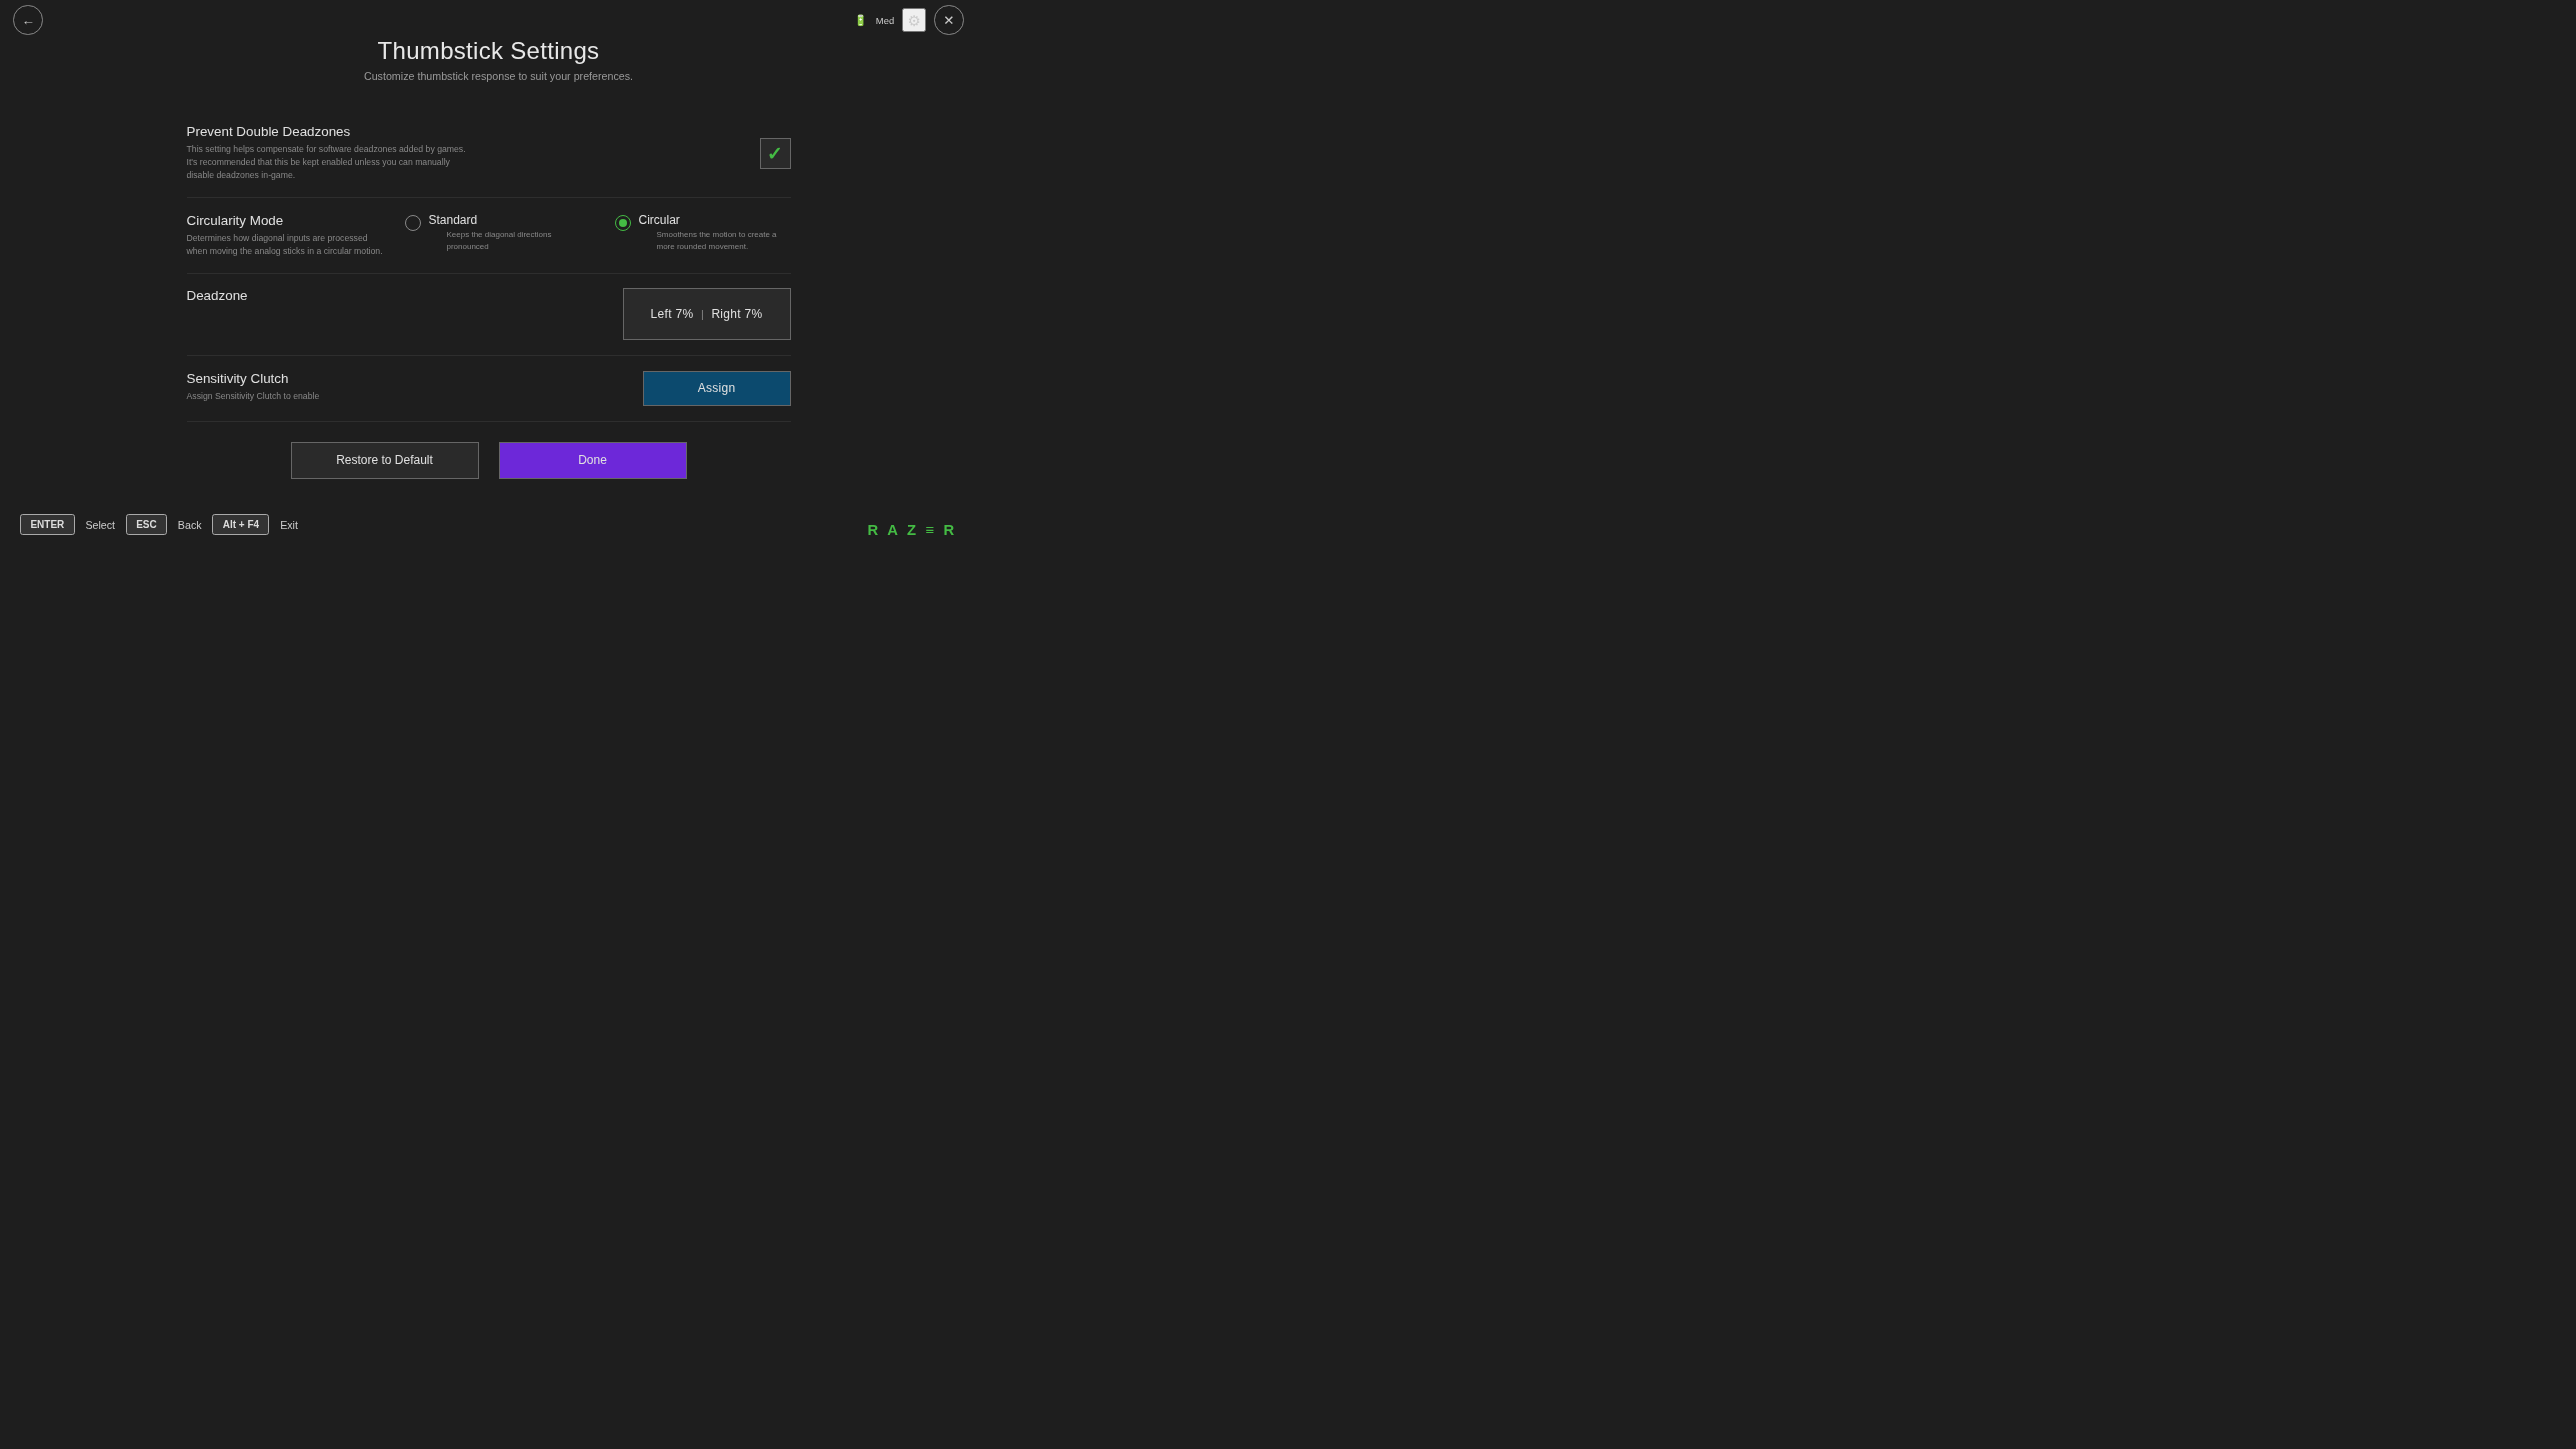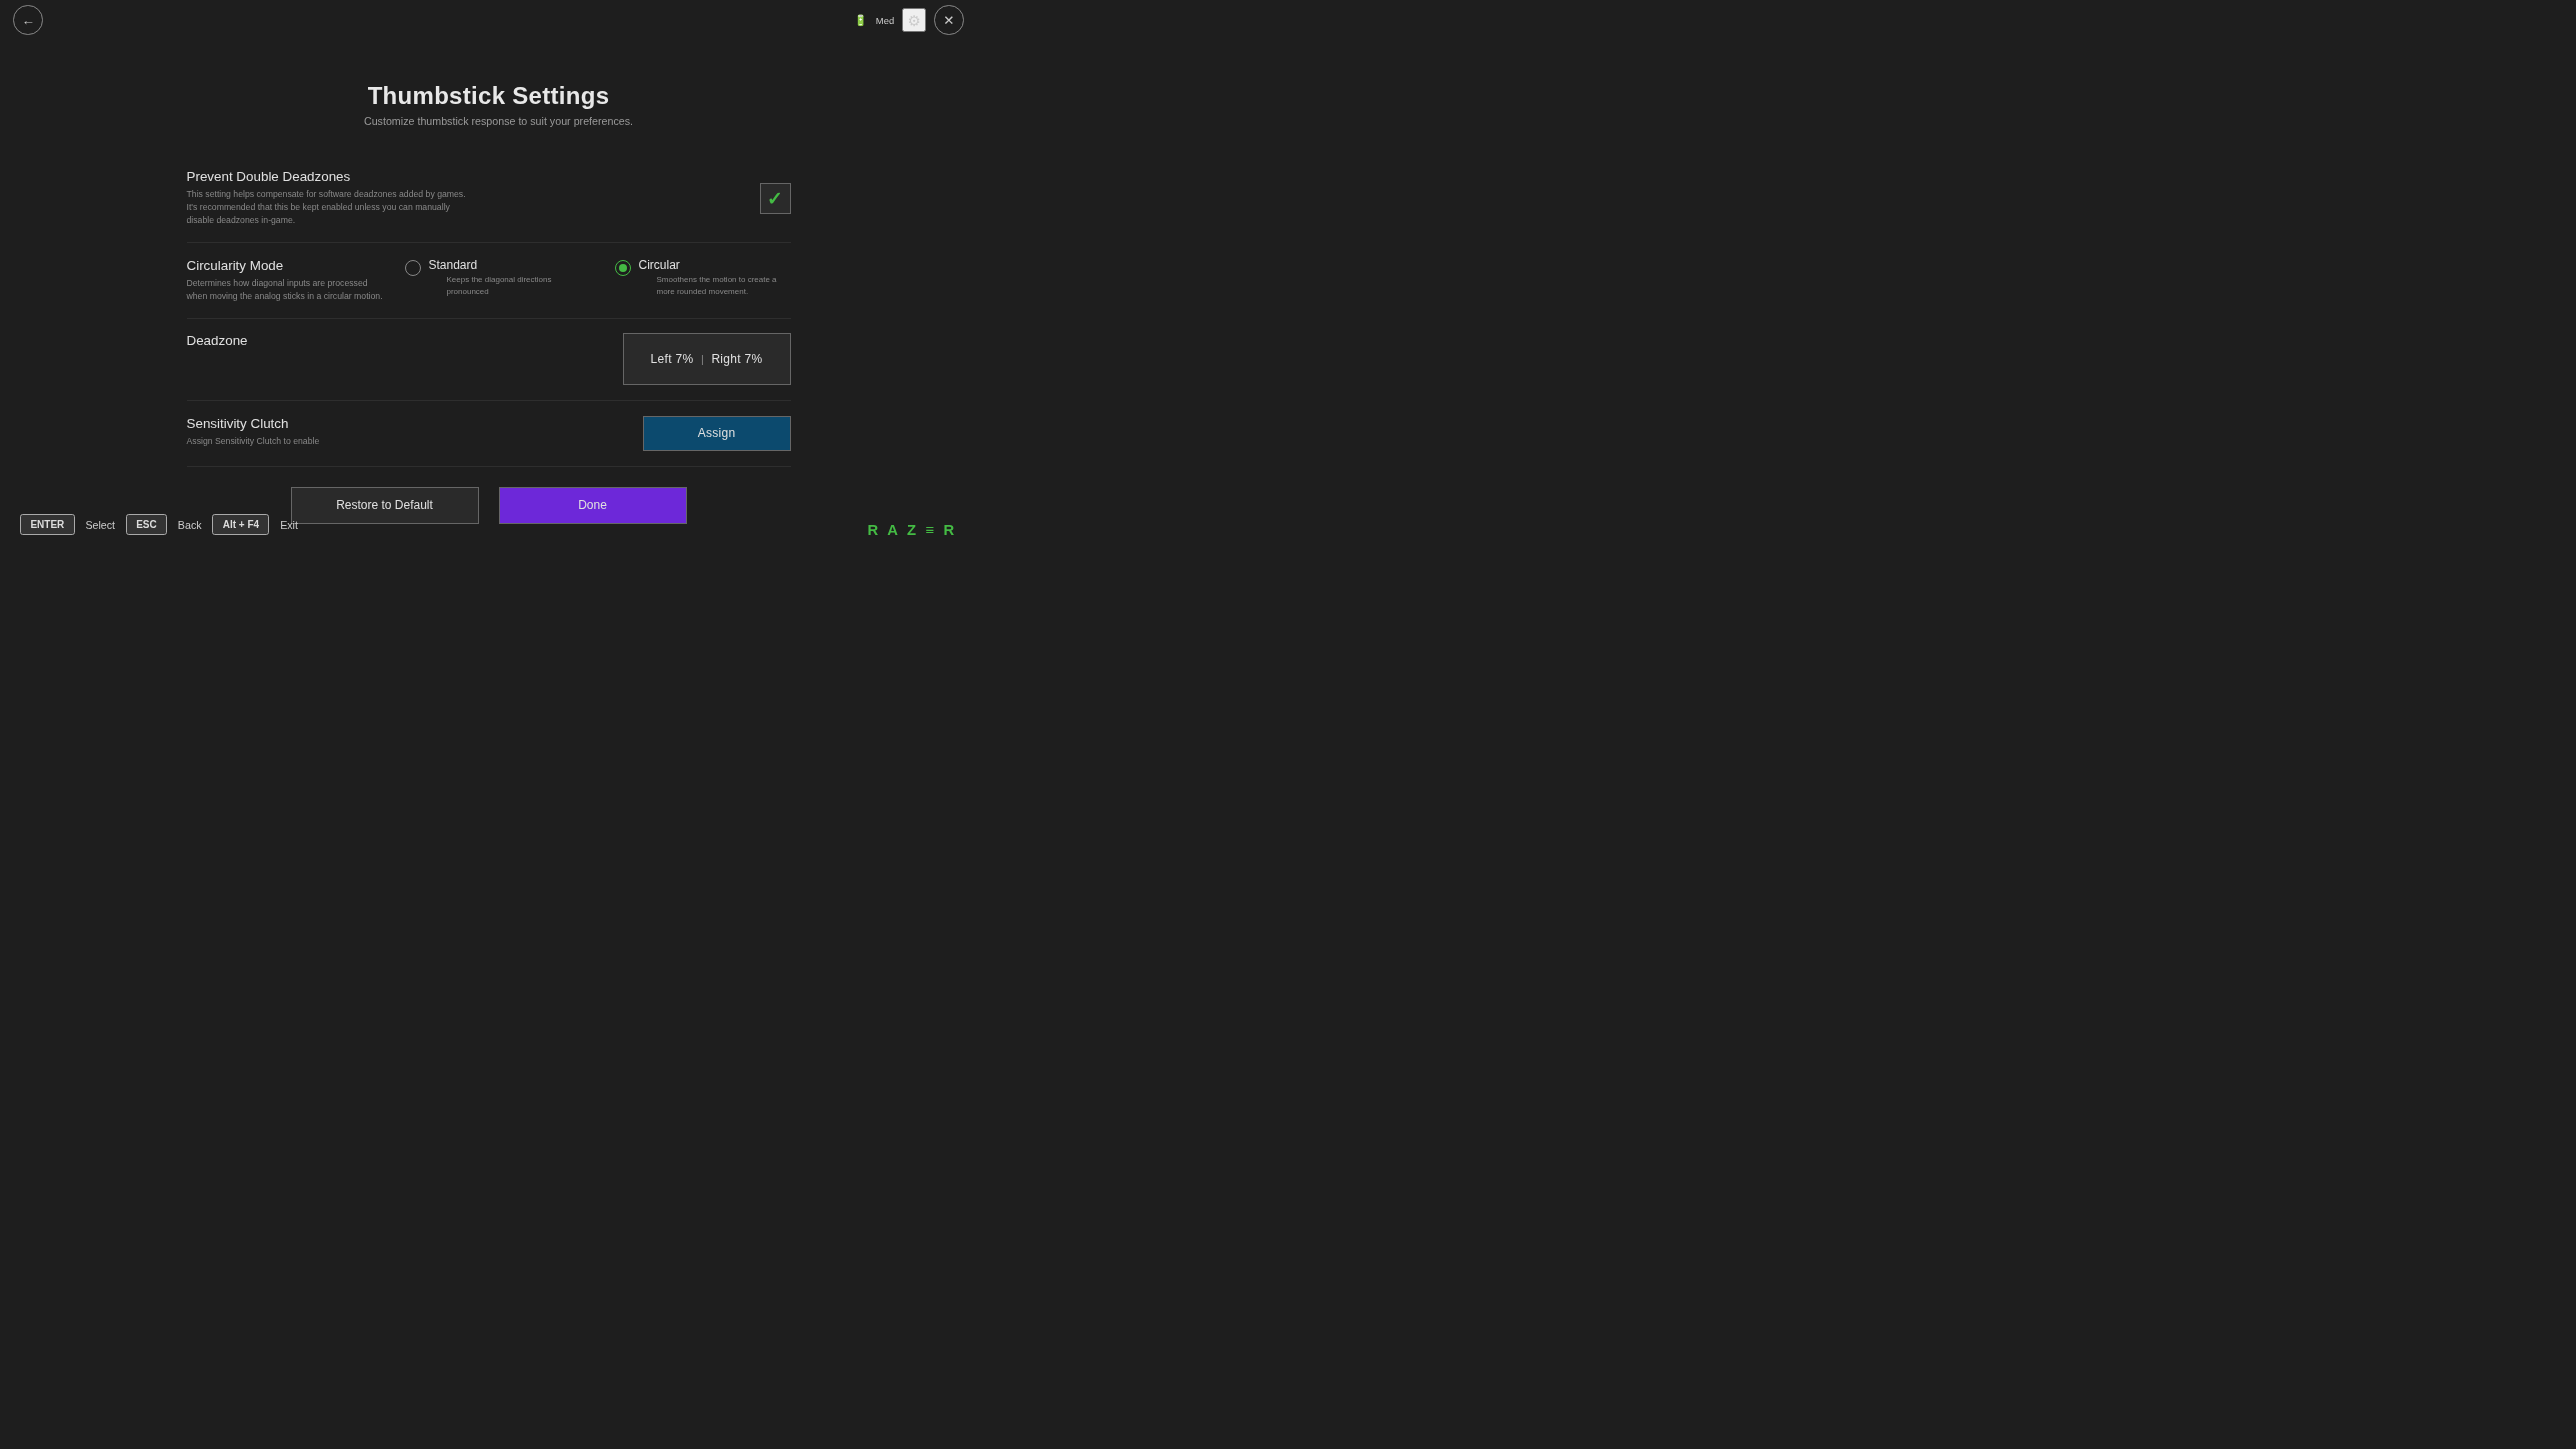--- a/index.html
+++ b/index.html
@@ -88,24 +88,23 @@
 
     
     .page-header {
       text-align: center;
       padding-top: 37px;
       padding-bottom: 13.4px;
     }
 
     .page-title {
       font-size: 24px;
-      font-weight: 700;
+      font-weight: 400;
       color: #e8e8e8;
       letter-spacing: 0.3px;
-      margin-top: 45px;
     }
 
     .page-subtitle {
       font-size: 10.7px;
       color: #999;
       margin-top: 5.4px;
       padding-left: 20px;
     }
 
     

